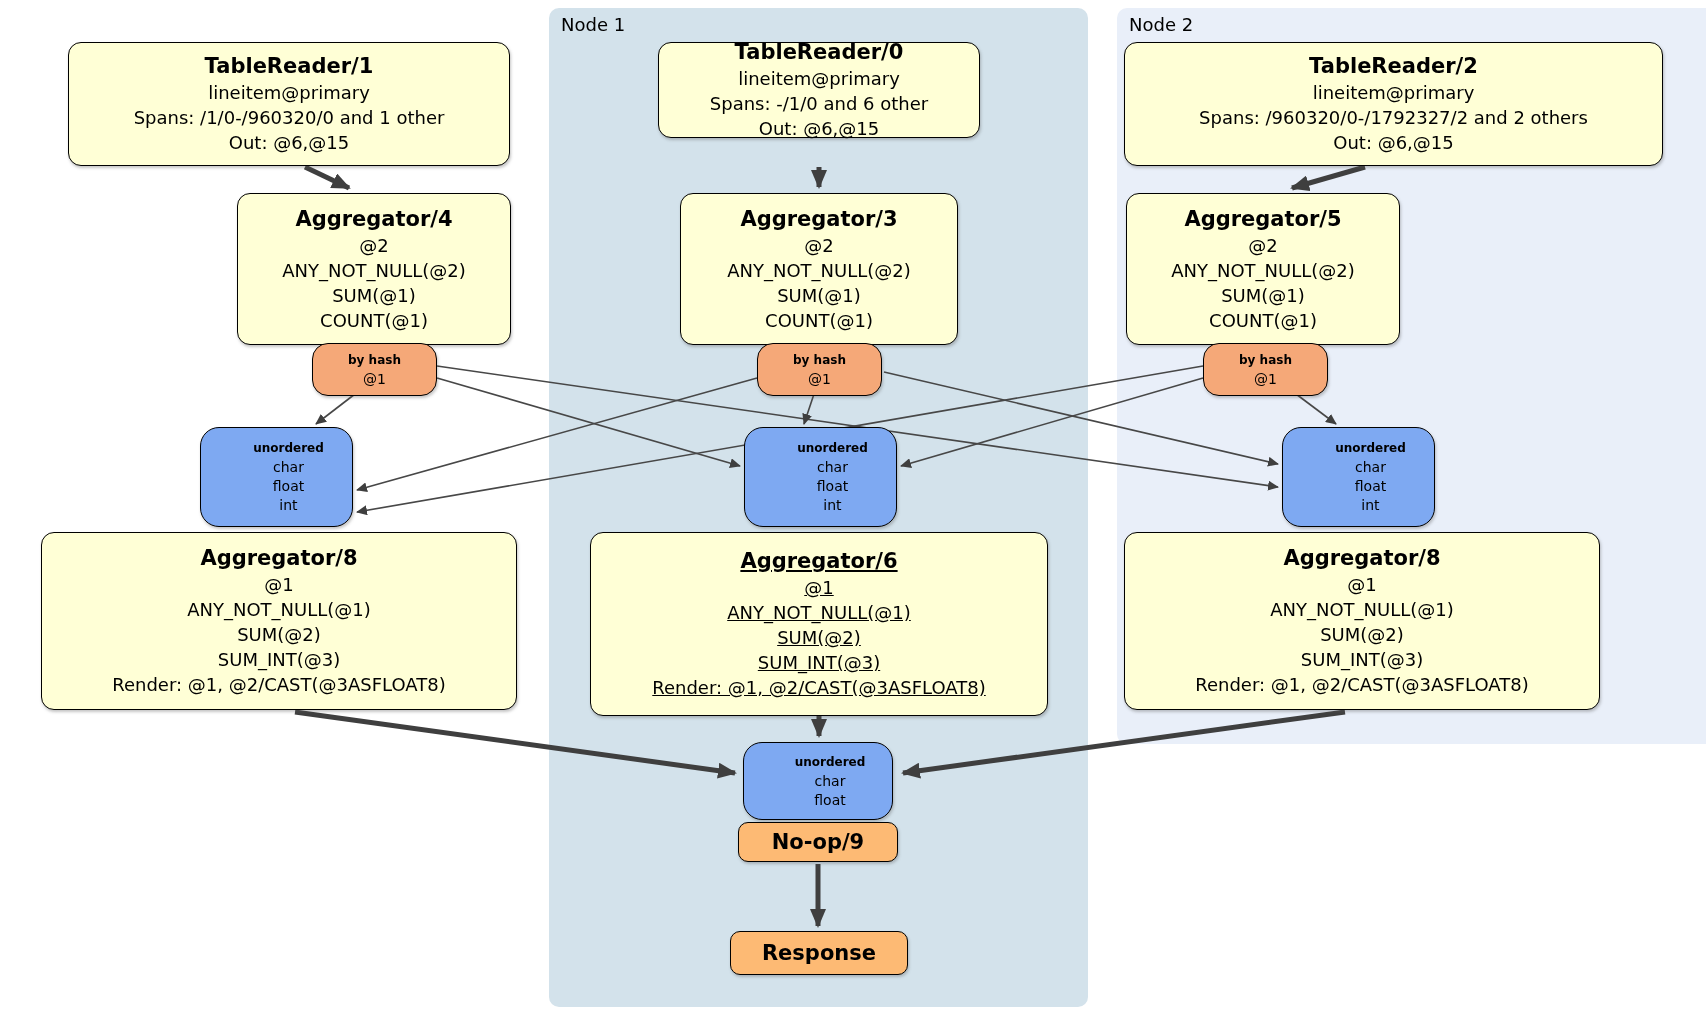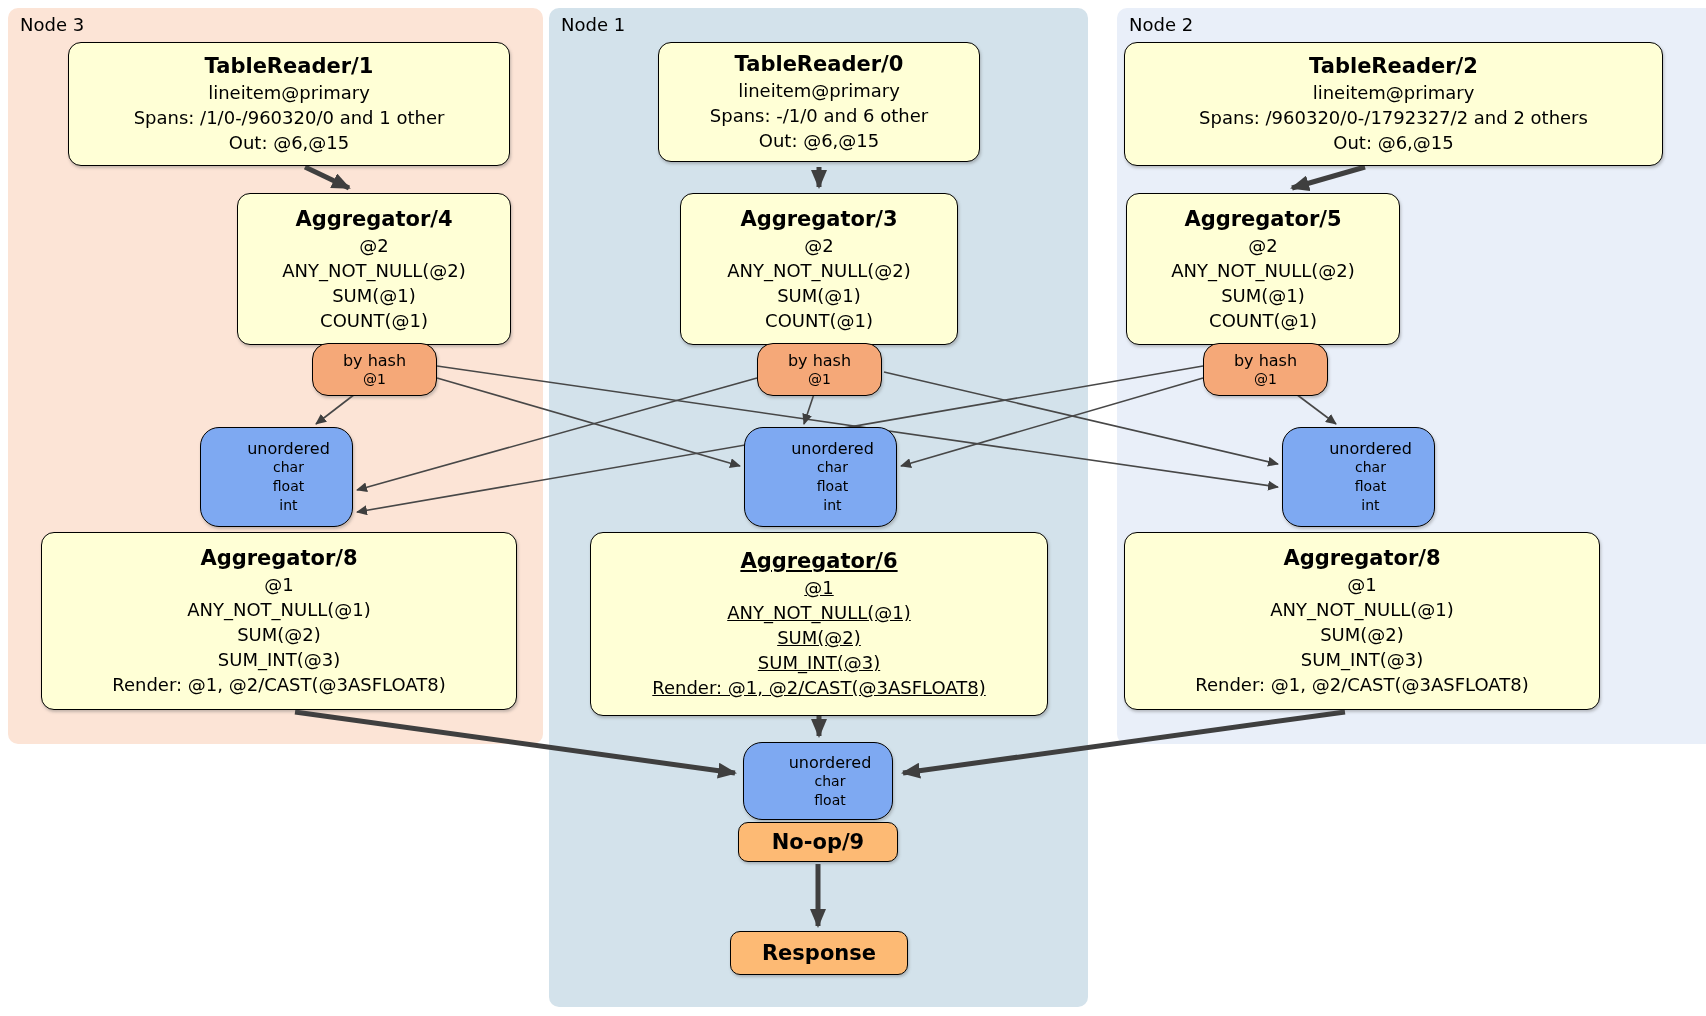--- a/index.html
+++ b/index.html
@@ -62,22 +62,22 @@
   .router {
     background: #f5a878;
     border-radius: 16px;
   }
   .sync {
     background: #7ea9f2;
     border-radius: 19px;
     padding-left: 24px;
   }
   .router .box-title, .sync .box-title {
-    font-size: 16px;
-    font-weight: normal;
+    font-size: 12px;
+    font-weight: bold;
     line-height: 19px;
     white-space: nowrap;
   }
   .router .box-line, .sync .box-line {
     font-size: 14px;
     line-height: 19px;
     white-space: nowrap;
   }
   .terminal {
     background: #fdba74;
@@ -87,23 +87,20 @@
     font-size: 21px;
     font-weight: bold;
     white-space: nowrap;
   }
 </style>
 </head>
 <body>
 
 <div id="stage">
 
-  <div class="panel" style="left:8px; top:8px; width:535px; height:736px; background:#fce4d6;">
-    <div class="panel-label">Node 3</div>
-  </div>
   <div class="panel" style="left:549px; top:8px; width:539px; height:999px; background:#d3e2eb;">
     <div class="panel-label">Node 1</div>
   </div>
   <div class="panel" style="left:1092px; top:8px; width:603px; height:736px; background:#e9eff9;margin-left:25px;">
     <div class="panel-label">Node 2</div>
   </div>
 
   <svg id="edges" width="1706" height="1016">
     <defs>
       <marker id="ah-big" markerUnits="userSpaceOnUse" markerWidth="20" markerHeight="16" refX="17" refY="8" orient="auto">
@@ -166,21 +163,21 @@
 
   <div class="box proc" style="left:41px; top:532px; width:476px; height:178px;">
     <div class="box-title">Aggregator/8</div>
     <div class="box-line">@1</div>
     <div class="box-line">ANY_NOT_NULL(@1)</div>
     <div class="box-line">SUM(@2)</div>
     <div class="box-line">SUM_INT(@3)</div>
     <div class="box-line">Render: @1, @2/CAST(@3ASFLOAT8)</div>
   </div>
 
-  <div class="box proc" style="left:658px; top:42px; width:322px; height:120px;">
+  <div class="box proc" style="left:658px; top:42px; width:322px; height:96px;">
     <div class="box-title">TableReader/0</div>
     <div class="box-line">lineitem@primary</div>
     <div class="box-line">Spans: -/1/0 and 6 other</div>
     <div class="box-line">Out: @6,@15</div>
   </div>
 
   <div class="box proc" style="left:680px; top:193px; width:278px; height:152px;">
     <div class="box-title">Aggregator/3</div>
     <div class="box-line">@2</div>
     <div class="box-line">ANY_NOT_NULL(@2)</div>

